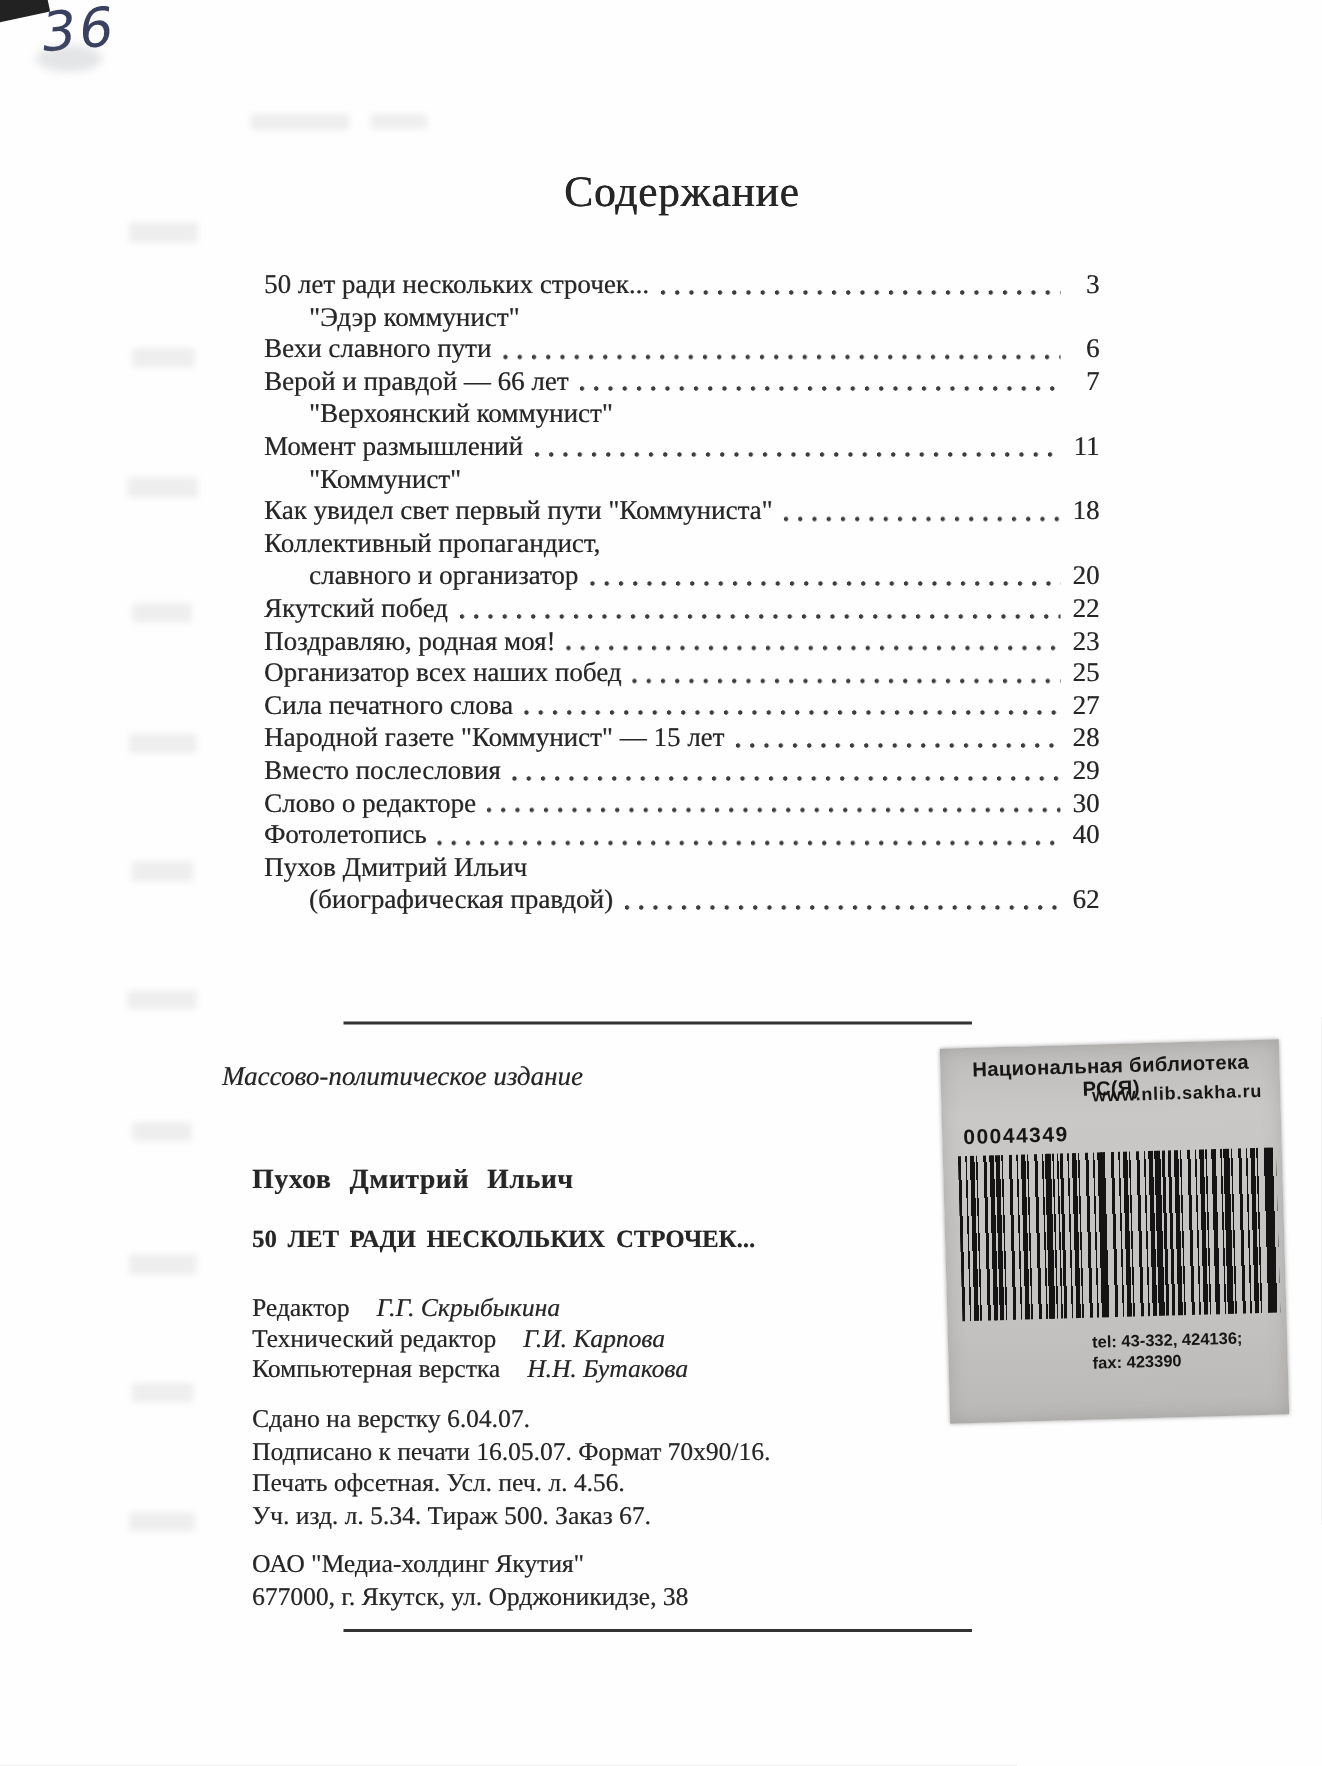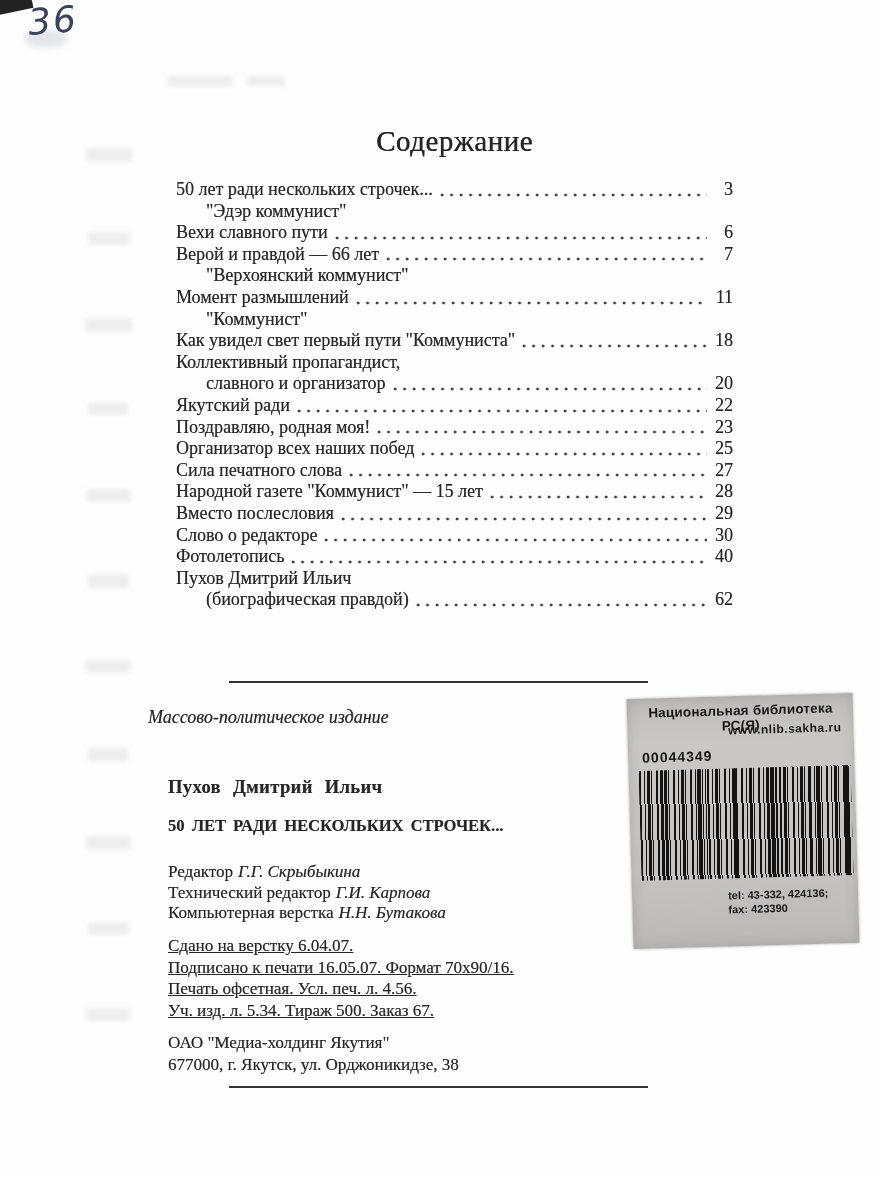--- a/index.html
+++ b/index.html
@@ -25,21 +25,21 @@
   .pencil-smudge{
     position:absolute;left:24px;top:30px;width:44px;height:18px;
     background:rgba(110,115,130,.18);border-radius:50%;filter:blur(3px);
   }
   .ghost{
     position:absolute;background:rgba(140,140,140,.14);
     filter:blur(2px);border-radius:2px;
   }
   
   .toc-title{
-    position:absolute;top:125px;left:176px;width:557px;
+    position:absolute;top:112px;left:176px;width:557px;
     text-align:center;font-size:29px;letter-spacing:.5px;
     text-shadow:.4px 0 0 currentColor;
   }
   .toc-list{
     position:absolute;top:179px;left:176px;width:557px;
     font-size:18px;line-height:21.6px;
     text-shadow:.3px 0 0 rgba(40,40,40,.55);
   }
   .toc-row{display:flex;align-items:baseline;white-space:nowrap;}
   .toc-row.indent{padding-left:30px;}
@@ -54,22 +54,22 @@
   
   .rule{position:absolute;left:229px;width:419px;height:2px;background:#333;}
   .rule-top{top:681px;}
   .rule-bottom{top:1086px;}
   .col-center{position:absolute;left:168px;width:540px;}
   .series{top:707px;font-style:italic;font-size:18px;left:148px;
           text-shadow:.3px 0 0 rgba(40,40,40,.5);}
   .author{top:777px;font-weight:bold;font-size:18.5px;word-spacing:7px;letter-spacing:.4px;}
   .book-title{top:816px;font-weight:bold;font-size:16.5px;word-spacing:3px;}
   .credits{top:862px;font-size:17px;line-height:20.5px;}
-  .credit-name{font-style:italic;margin-left:5px;}
-  .print-info{top:935px;font-size:17px;line-height:21.7px;text-decoration:underline;}
+  .credit-name{font-style:italic;margin-left:18px;}
+  .print-info{top:935px;font-size:17px;line-height:21.7px;}
   .publisher{top:1032px;font-size:17px;line-height:22px;}
   .colophon-text{text-shadow:.3px 0 0 rgba(40,40,40,.5);}
   
   .sticker{
     position:absolute;left:630px;top:696px;width:226px;height:250px;
     background:linear-gradient(180deg,#bdbcba 0%,#c9c8c6 18%,#c4c3c1 70%,#bab9b7 100%);
     transform:rotate(-1.6deg);
     box-shadow:0 0 3px rgba(0,0,0,.35), inset 0 0 12px rgba(90,90,90,.25);
     font-family:"Liberation Sans","DejaVu Sans",sans-serif;color:#161616;
   }
@@ -160,21 +160,21 @@
       </div>
       <div class="toc-row">
         <span class="toc-text">Коллективный пропагандист,</span>
       </div>
       <div class="toc-row indent">
         <span class="toc-text">славного и организатор</span>
         <span class="leader"></span>
         <span class="toc-page">20</span>
       </div>
       <div class="toc-row">
-        <span class="toc-text">Якутский ради</span>
+        <span class="toc-text">Якутский побед</span>
         <span class="leader"></span>
         <span class="toc-page">22</span>
       </div>
       <div class="toc-row">
         <span class="toc-text">Поздравляю, родная моя!</span>
         <span class="leader"></span>
         <span class="toc-page">23</span>
       </div>
       <div class="toc-row">
         <span class="toc-text">Организатор всех наших побед</span>

